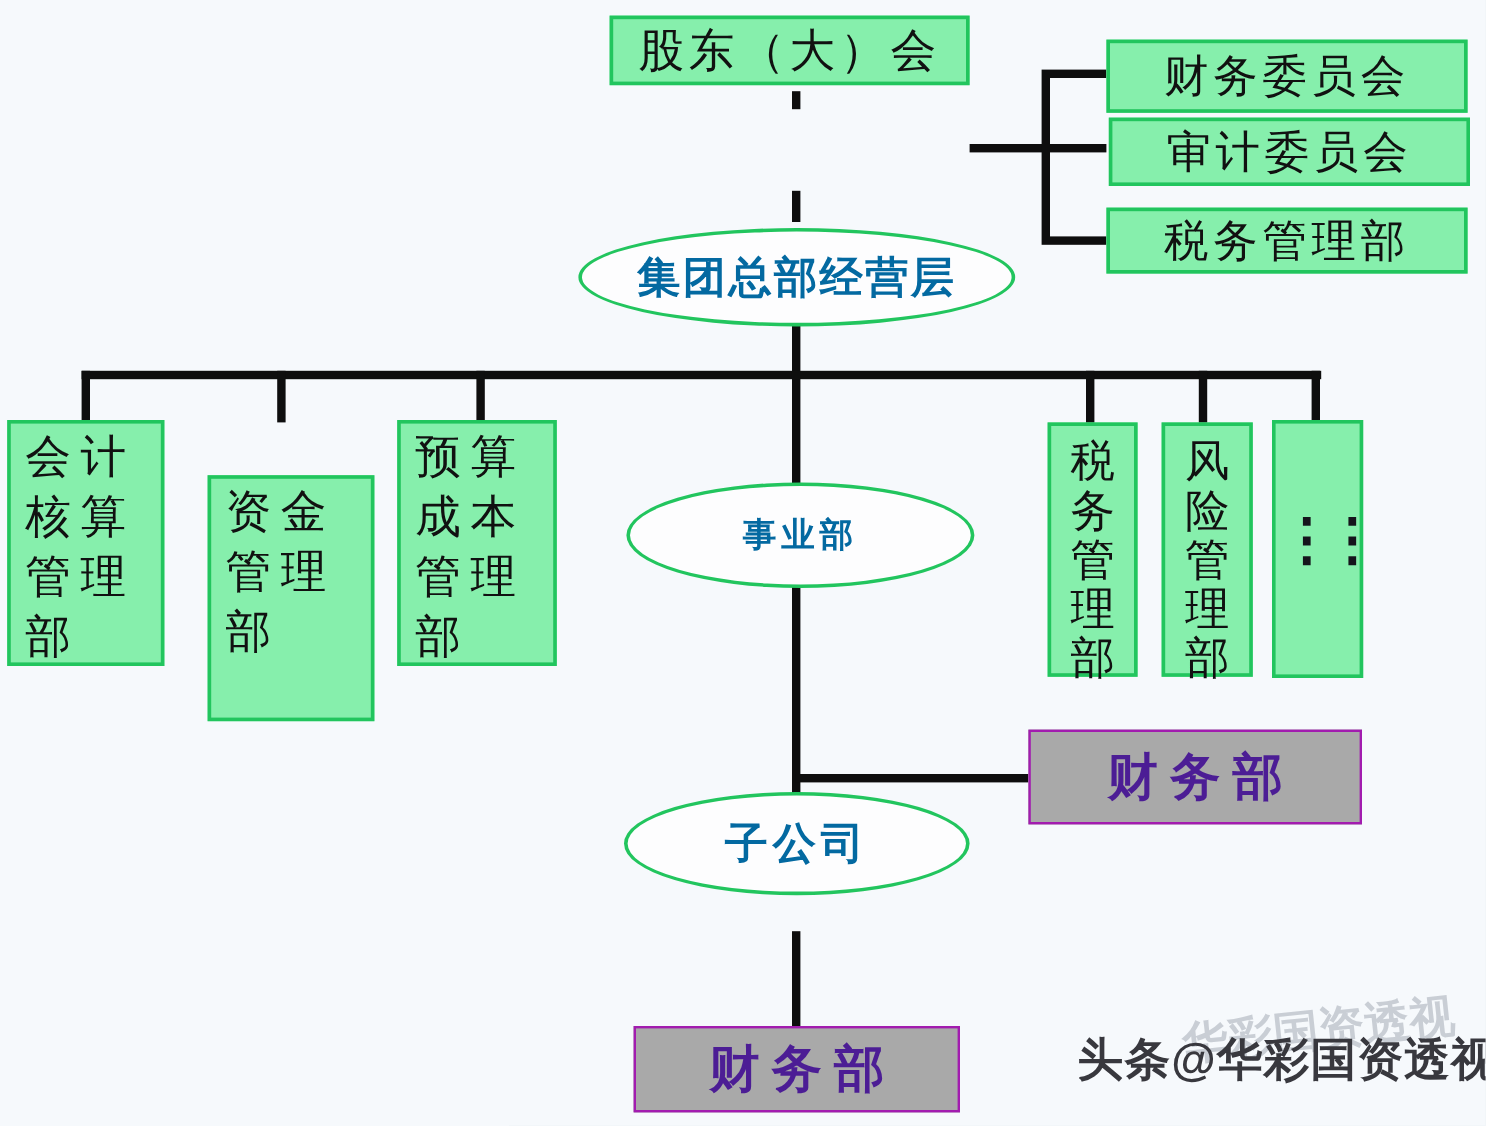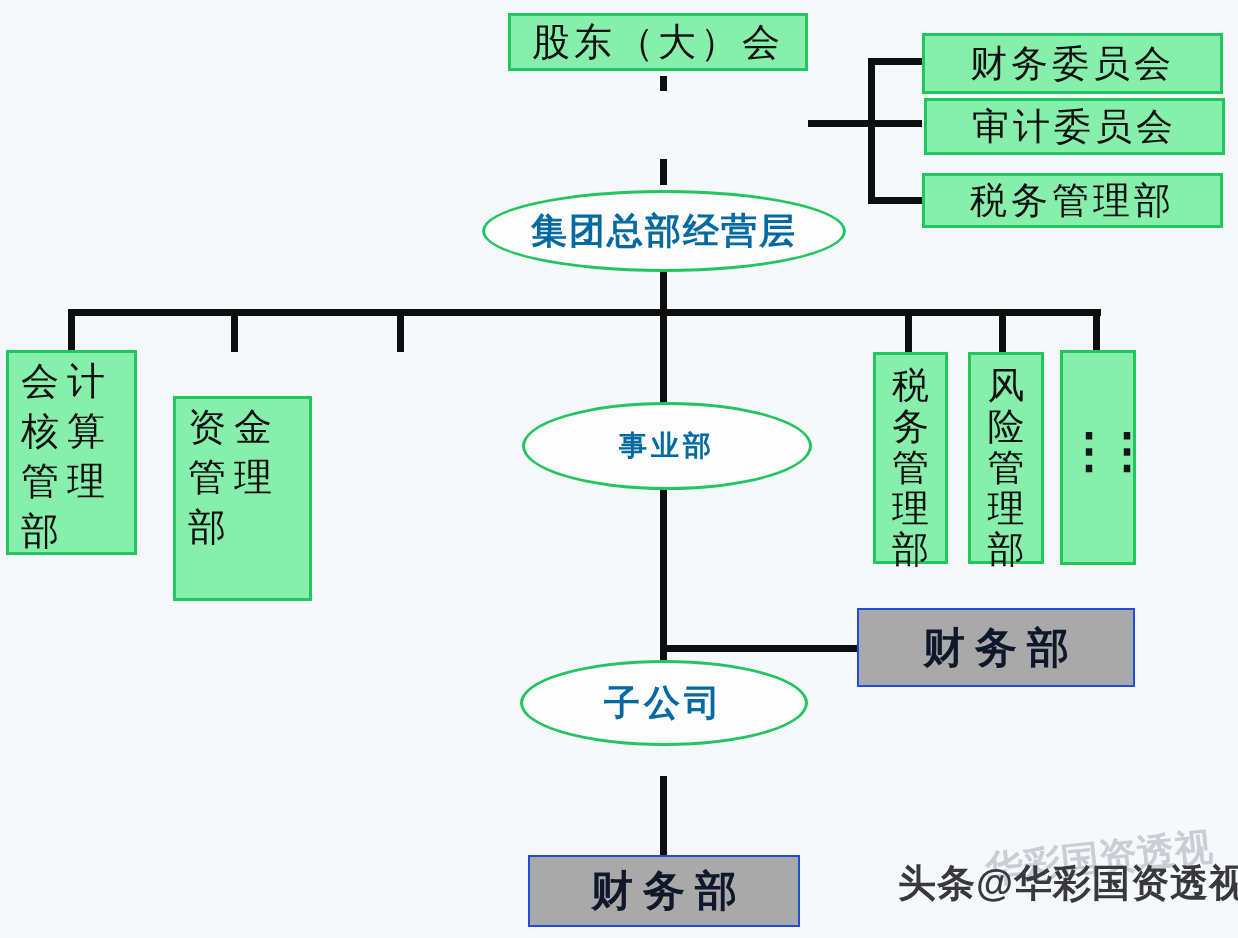--- a/index.html
+++ b/index.html
@@ -61,26 +61,26 @@
   .dots-box .vdots{
     position:absolute;
     font-size:48px;line-height:48px;
     font-weight:700;color:#15151c;
     top:50%;transform:translateY(-58%);
   }
   
   .gray-node{
     position:absolute;z-index:2;
     background:#a9a9a9;
-    border:2px solid #1d4ed8;
+    border:2px solid #a21caf;
     box-sizing:border-box;
     display:flex;align-items:center;justify-content:center;
     font-size:42px;font-weight:700;letter-spacing:10px;
     text-indent:10px;
-    color:#0f172a;
+    color:#4c1d95;
   }
   .watermark{
     position:absolute;z-index:3;
     font-size:38px;font-weight:600;letter-spacing:1px;
     color:#38383e;
     white-space:nowrap;
   }
   .watermark-ghost{
     position:absolute;z-index:3;
     font-size:38px;font-weight:600;
@@ -130,20 +130,23 @@
   <div class="ellipse" style="left:482px;top:190px;width:364px;height:82px;font-size:36px;letter-spacing:2px;">
     <span>集团总部经营层</span>
   </div>
 
   <div class="node dept-wide" style="left:6px;top:350px;width:131px;height:205px;">
     <span>会计核算管理部</span>
   </div>
   <div class="node dept-wide" style="left:173px;top:350px;width:139px;height:205px;margin-top:46px;">
     <span>资金管理部</span>
   </div>
+  <div class="node dept-wide" style="left:331px;top:350px;width:133px;height:205px;">
+    <span>预算成本管理部</span>
+  </div>
 
   <div class="node dept-narrow" style="left:873px;top:352px;width:75px;height:212px;">
     <span>税务管理部</span>
   </div>
   <div class="node dept-narrow" style="left:968px;top:352px;width:76px;height:212px;">
     <span>风险管理部</span>
   </div>
   <div class="node dots-box" style="left:1060px;top:350px;width:76px;height:215px;">
     <span class="vdots" style="left:2px;">⋮</span>
     <span class="vdots" style="left:40px;">⋮</span>

